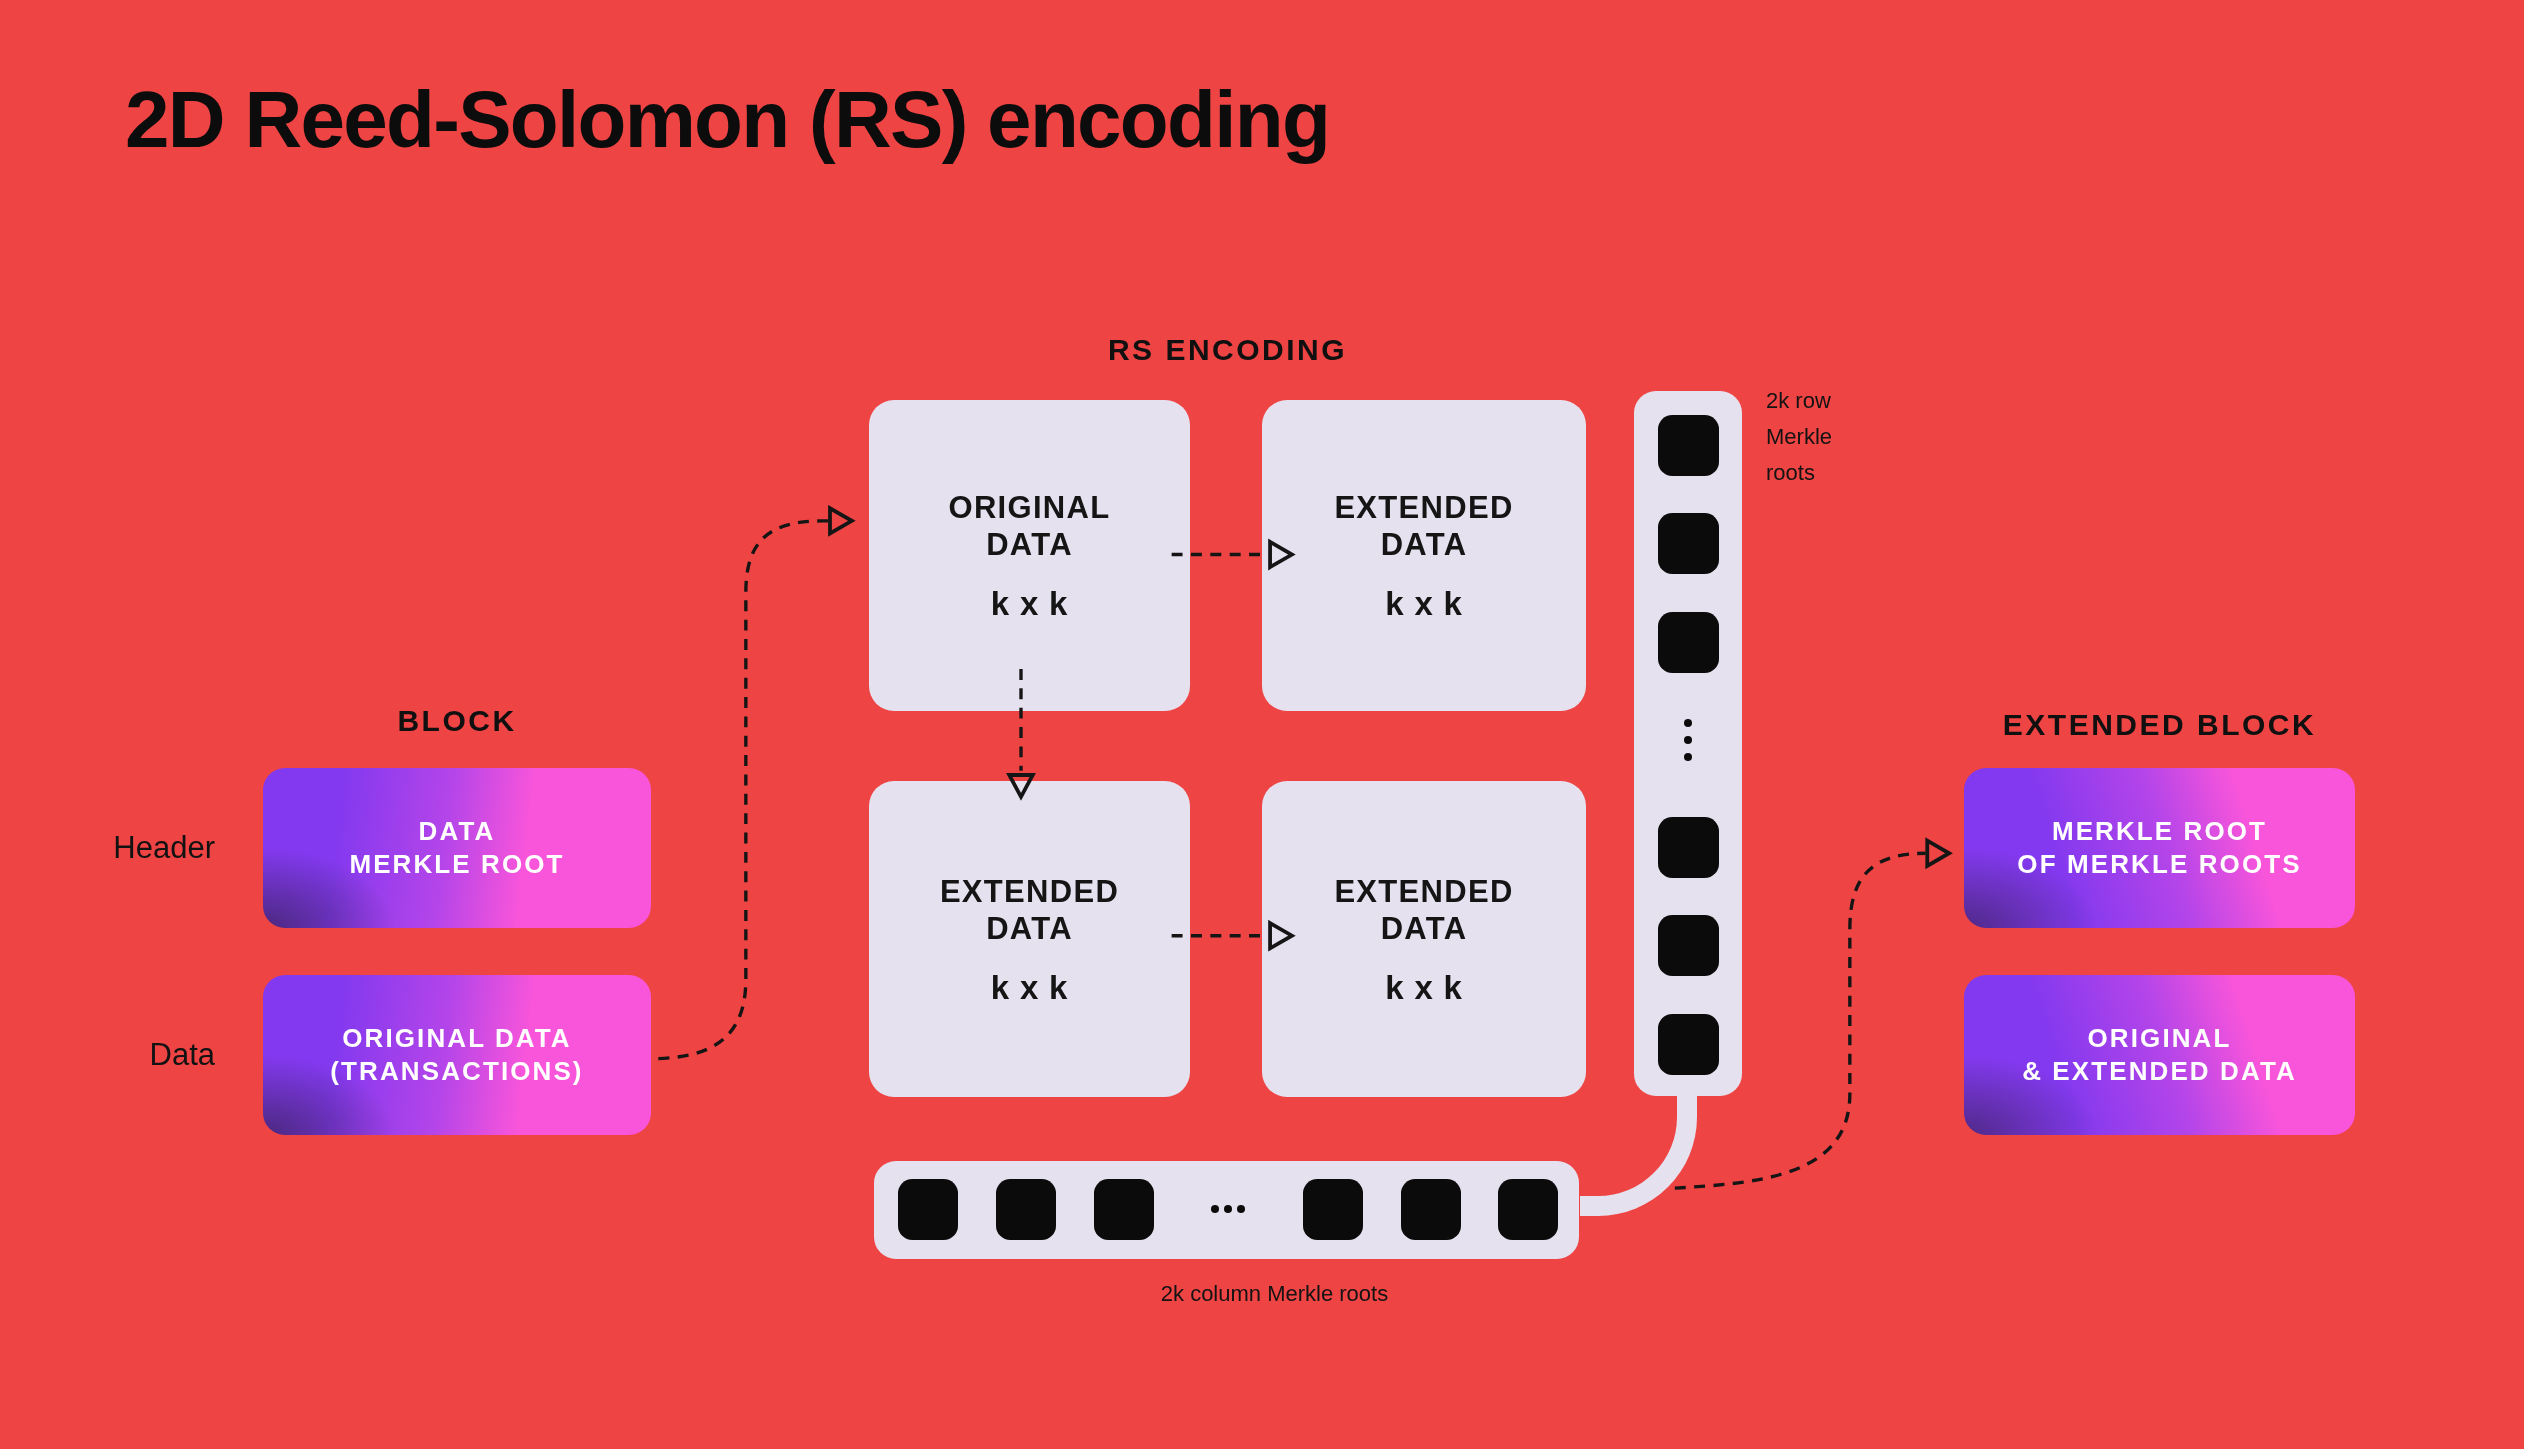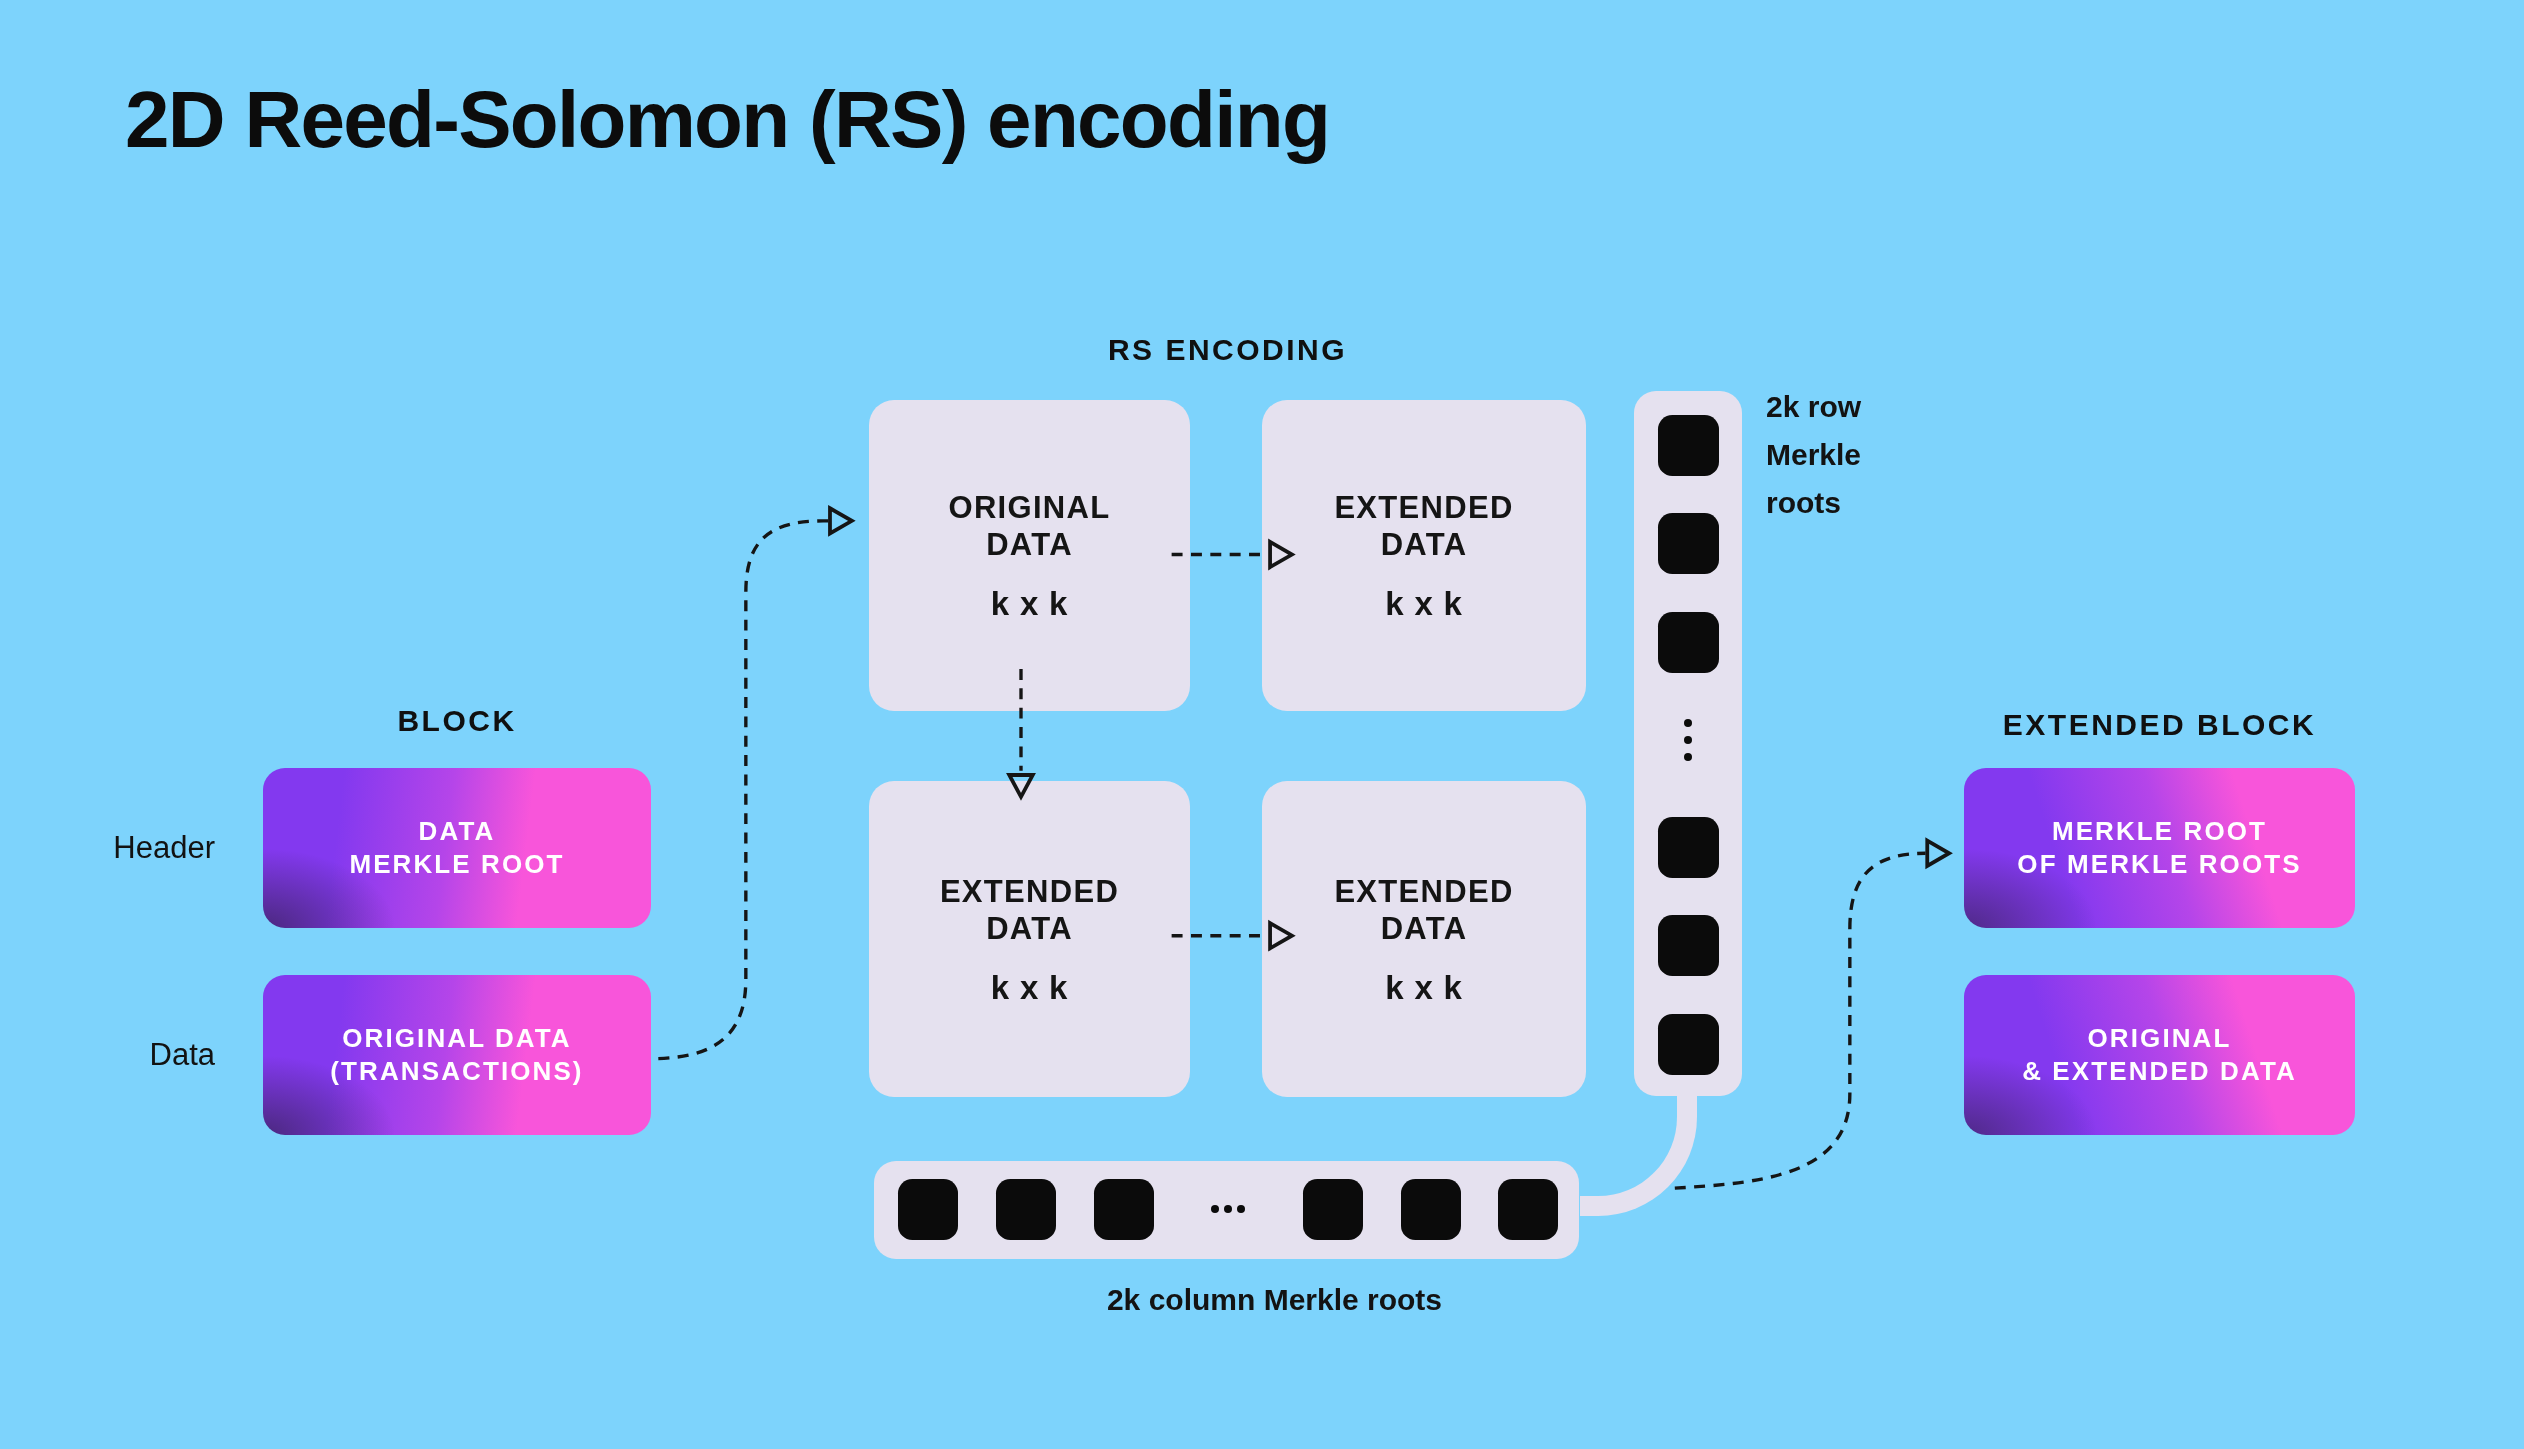--- a/index.html
+++ b/index.html
@@ -1,19 +1,19 @@
 <!DOCTYPE html>
 <html style="font-size:13.5px"><head>
 <meta charset="utf-8">
 <style>
   * { margin:0; padding:0; box-sizing:border-box; }
   html,body { background:#F5F4F5; }
   #canvas {
     position:relative; width:2525px; height:1449px;
-    background:#7dd3fc; overflow:hidden;
+    background:#ef4444; overflow:hidden;
     font-family:"Liberation Sans", sans-serif;
     color:#111;
   }
   .abs { position:absolute; }
 
   
   .page-title {
     left:125px; top:74px;
     font-size:80px; font-weight:bold; letter-spacing:-1.7px; color:#0C0C0C;
     white-space:nowrap;
@@ -85,21 +85,21 @@
   
   .elbow {
     left:1580px; top:1092px; width:117px; height:124px;
     border-right:20px solid #E5E1EF;
     border-bottom:20px solid #E5E1EF;
     border-bottom-right-radius:99px;
   }
 
   
   .note {
-    font-size:30px; color:#131313; line-height:48px; white-space:pre-line;font-weight:bold;
+    font-size:22px; color:#131313; line-height:36px; white-space:pre-line;
   }
   .note-row-roots { left:1766px; top:383px; }
   .note-col-roots { left:922px; top:1276px; width:705px; text-align:center; }
 
   
   svg.arrows { left:0; top:0; }
   .dashline {
     fill:none; stroke:#151515; stroke-width:4px; stroke-dasharray:13 10;
   }
   .arrowhead {

